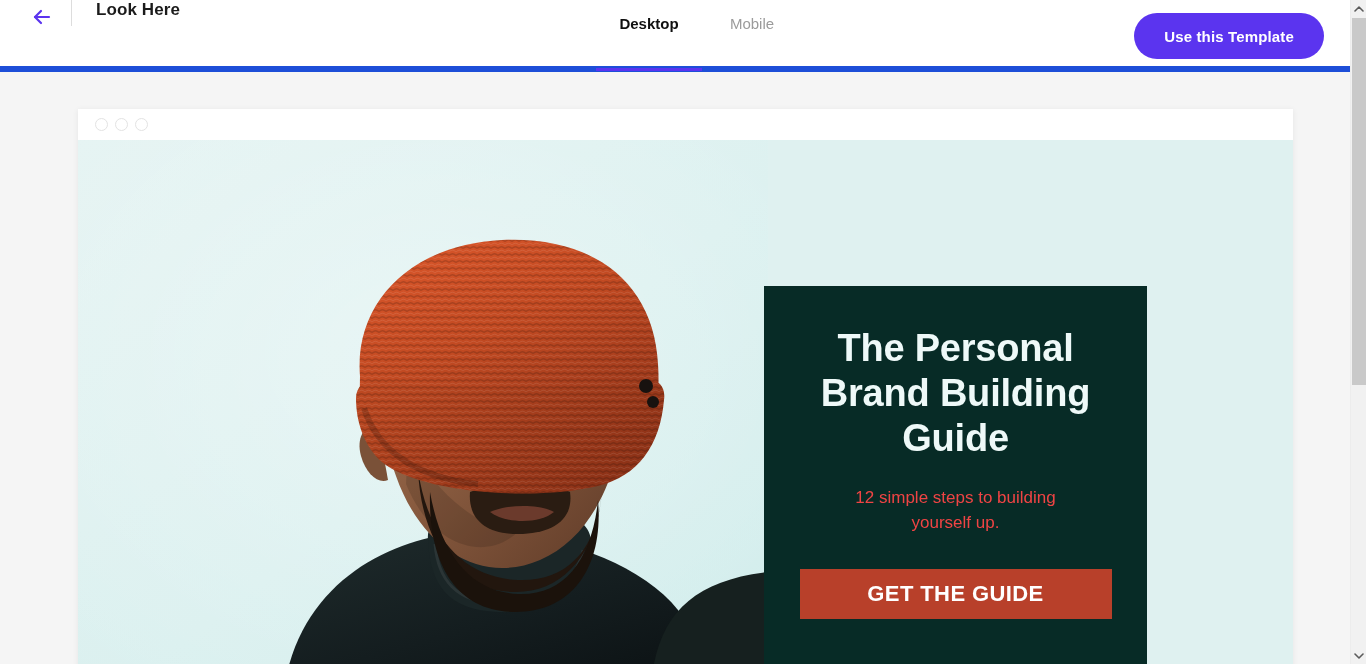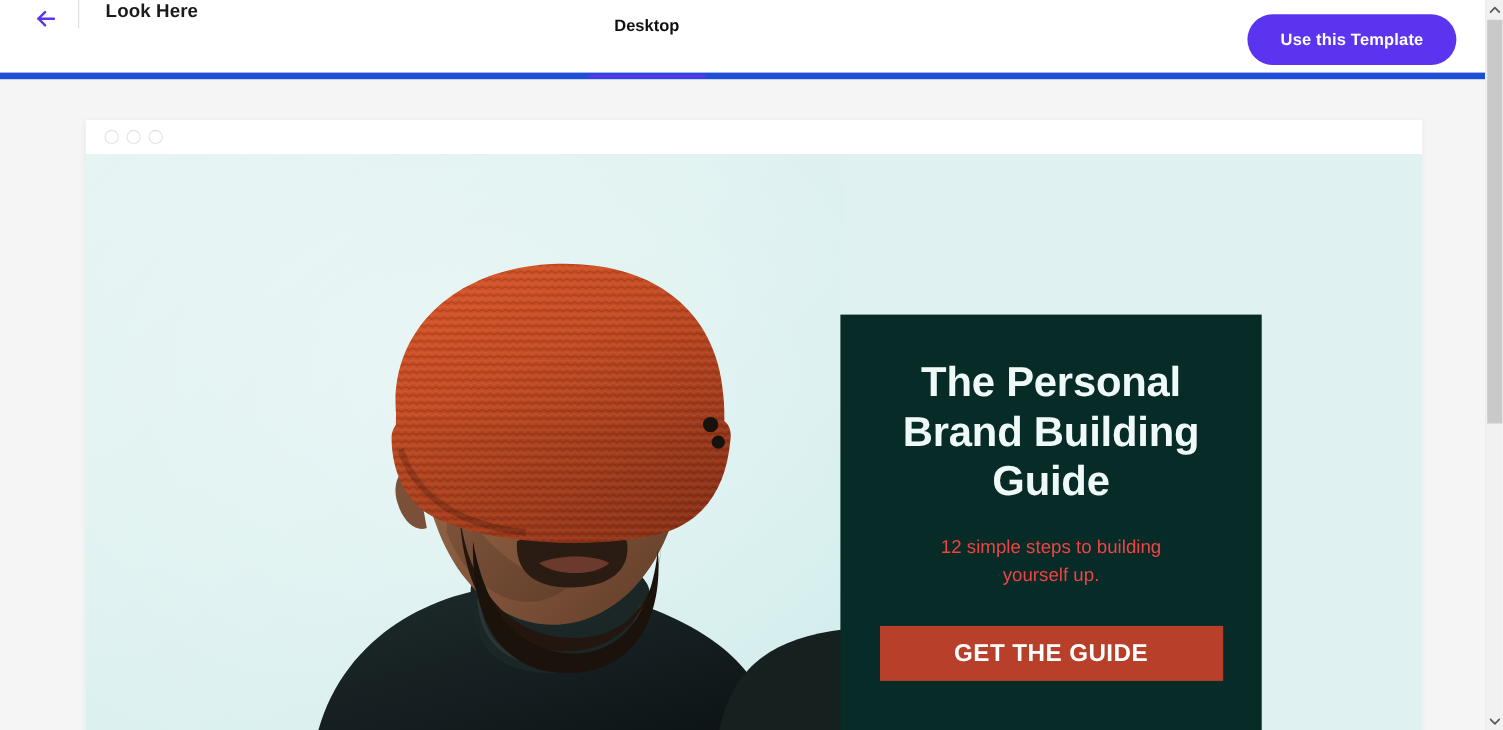--- a/index.html
+++ b/index.html
@@ -33,21 +33,21 @@
     margin-left: 12px;
   }
   .proj-title {
     margin-left: 24px;
     font-size: 17px; font-weight: 700;
     color: #1b1b1b; letter-spacing: .1px;
     white-space: nowrap;
   }
 
   .tabs {
-    position: absolute; left: 535px; top: 0;
+    position: absolute; left: 596px; top: 0;
     height: 72px; display: flex; align-items: flex-end;
   }
   .tab {
     position: relative;
     height: 72px;
     display: flex; align-items: center; justify-content: center;
     padding: 0 0 26px 0;
     font-size: 15px;
     cursor: pointer;
     background: none; border: none;
@@ -190,20 +190,23 @@
       </span>
     </button>
 
     <div class="divider-v"></div>
 
     <div class="proj-title">Look Here</div>
 
     <div class="tabs">
       <button class="tab tab-desktop">
         <span>Desktop</span>
+      </button>
+      <button class="tab tab-mobile">
+        <span>Mobile</span>
       </button>
     </div>
 
     <button class="use-template">Use this Template</button>
   </div>
 
   <div class="canvas">
 
     <div class="browser-mock">
 

